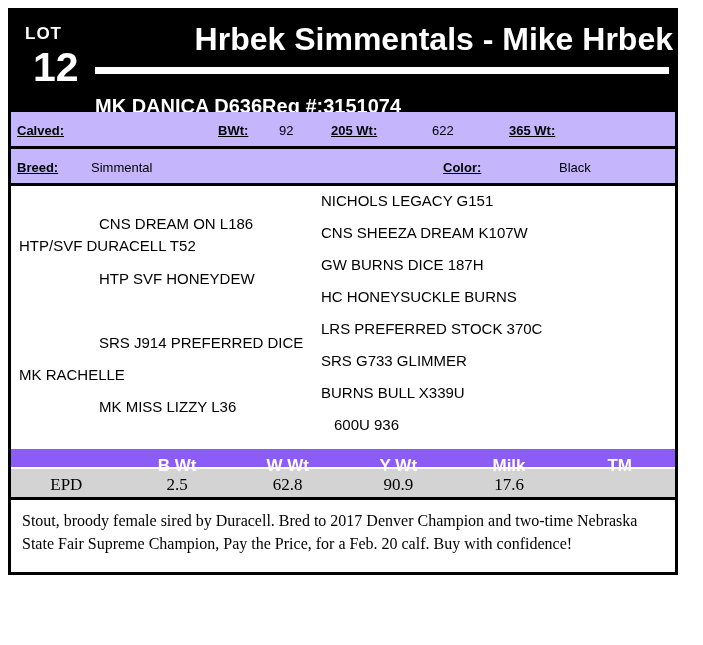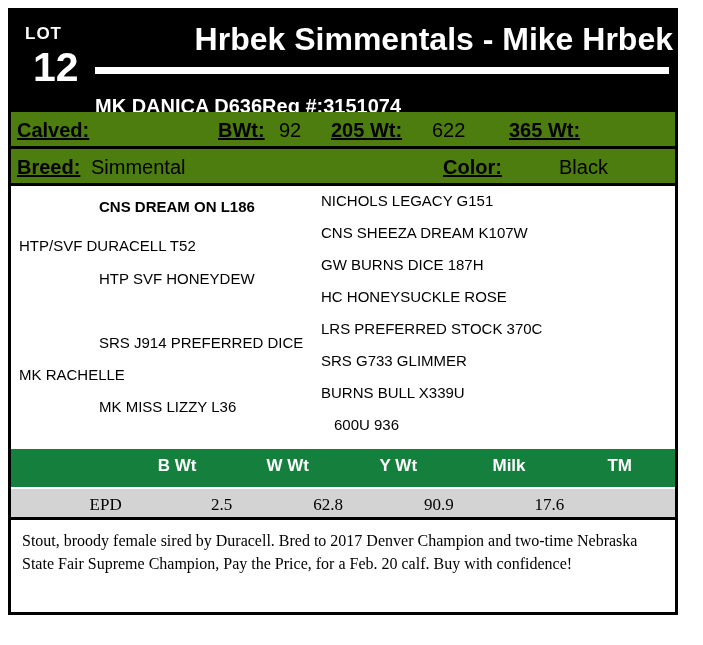--- a/index.html
+++ b/index.html
@@ -13,52 +13,52 @@
 
   
   .header { position: relative; height: 101px; background: #000; color: #fff; }
   .lot-label { position: absolute; left: 14px; top: 13px; font-size: 17px; font-weight: bold; letter-spacing: 1px; }
   .lot-number { position: absolute; left: 10px; top: 33px; font-size: 41px; font-weight: bold; margin-left: 12px; }
   .ranch-title { position: absolute; left: 84px; top: 10px; width: 578px; text-align: right; font-size: 32px; font-weight: bold; white-space: nowrap; }
   .white-bar { position: absolute; left: 84px; right: 6px; top: 56px; height: 7px; background: #fff; }
   .name-row { position: absolute; left: 84px; right: 8px; top: 72px; display: flex; justify-content: flex-start; font-size: 20px; font-weight: bold; margin-top: 12px; }
 
   
-  .info-row { position: relative; height: 37px; background: #4d7c0f; border-bottom: 3px solid #000; font-size: 20px; }
+  .info-row { position: relative; height: 37px; background: #c4b5fd; border-bottom: 3px solid #000; font-size: 13px; }
   .info-row span { position: absolute; line-height: 37px; white-space: nowrap; }
   .lbl { font-weight: bold; text-decoration: underline; }
 
   .calved-label { left: 6px; }   .calved-value { left: 90px; }
   .bwt-label    { left: 207px; } .bwt-value    { left: 268px; }
   .wt205-label  { left: 320px; } .wt205-value  { left: 421px; }
   .wt365-label  { left: 498px; } .wt365-value  { left: 580px; }
   .breed-label  { left: 6px; }   .breed-value  { left: 80px; }
   .color-label  { left: 432px; } .color-value  { left: 512px; margin-left: 36px; }
 
   
   .pedigree { position: relative; height: 263px; background: #fff; font-size: 15px; }
   .ped { position: absolute; white-space: nowrap; }
   .g1 { left: 8px; }
   .g2 { left: 88px; }
   .g3 { left: 310px; }
   .sire      { top: 51px; }
   .dam       { top: 180px; }
-  .g2-0 { top: 12px; font-weight: bold; }  .g2-1 { top: 84px; }  .g2-2 { top: 148px; } .g2-3 { top: 212px; }
+  .g2-0 { top: 29px; }  .g2-1 { top: 84px; }  .g2-2 { top: 148px; } .g2-3 { top: 212px; }
   .g3-0 { top: 6px; }   .g3-1 { top: 38px; }  .g3-2 { top: 70px; }  .g3-3 { top: 102px; }
   .g3-4 { top: 134px; } .g3-5 { top: 166px; } .g3-6 { top: 198px; } .g3-7 { top: 230px; margin-left: 13px; }
 
   
-  .epd-header { display: flex; height: 38px; background: #15803d; color: #fff; font-weight: bold; font-size: 17px; }
+  .epd-header { display: flex; height: 18px; background: #8b5cf6; color: #fff; font-weight: bold; font-size: 17px; }
   .epd-header .cell { flex: 1; text-align: center; line-height: 34px; }
   .epd-row { display: flex; height: 33px; background: #d3d3d3; border-top: 2px solid #fff; border-bottom: 3px solid #000;
              font-family: "Liberation Serif", serif; font-size: 17px; }
-  .epd-row .cell { flex: 1; text-align: right; line-height: 31px; }
+  .epd-row .cell { flex: 1; text-align: center; line-height: 31px; }
 
   
-  .comment { height: 92px; background: #fff; padding: 9px 11px; font-family: "Liberation Serif", serif; font-size: 16px; line-height: 23px; }
+  .comment { height: 72px; background: #fff; padding: 9px 11px; font-family: "Liberation Serif", serif; font-size: 16px; line-height: 23px; }
 </style>
 </head>
 <body>
 
 <div class="card">
 
   <div class="header">
     <div class="lot-label">LOT</div>
     <div class="lot-number">12</div>
     <div class="ranch-title">Hrbek Simmentals - Mike Hrbek</div>
@@ -91,21 +91,21 @@
     <div class="ped g1 dam">MK RACHELLE</div>
 
     <div class="ped g2 g2-0">CNS DREAM ON L186</div>
     <div class="ped g2 g2-1">HTP SVF HONEYDEW</div>
     <div class="ped g2 g2-2">SRS J914 PREFERRED DICE</div>
     <div class="ped g2 g2-3">MK MISS LIZZY L36</div>
 
     <div class="ped g3 g3-0">NICHOLS LEGACY G151</div>
     <div class="ped g3 g3-1">CNS SHEEZA DREAM K107W</div>
     <div class="ped g3 g3-2">GW BURNS DICE 187H</div>
-    <div class="ped g3 g3-3">HC HONEYSUCKLE ROSE</div>
+    <div class="ped g3 g3-3">HC HONEYSUCKLE BURNS</div>
     <div class="ped g3 g3-4">LRS PREFERRED STOCK 370C</div>
     <div class="ped g3 g3-5">SRS G733 GLIMMER</div>
     <div class="ped g3 g3-6">BURNS BULL X339U</div>
     <div class="ped g3 g3-7">600U 936</div>
   </div>
 
   <div class="epd-header">
     <div class="cell"></div>
     <div class="cell">B Wt</div>
     <div class="cell">W Wt</div>

